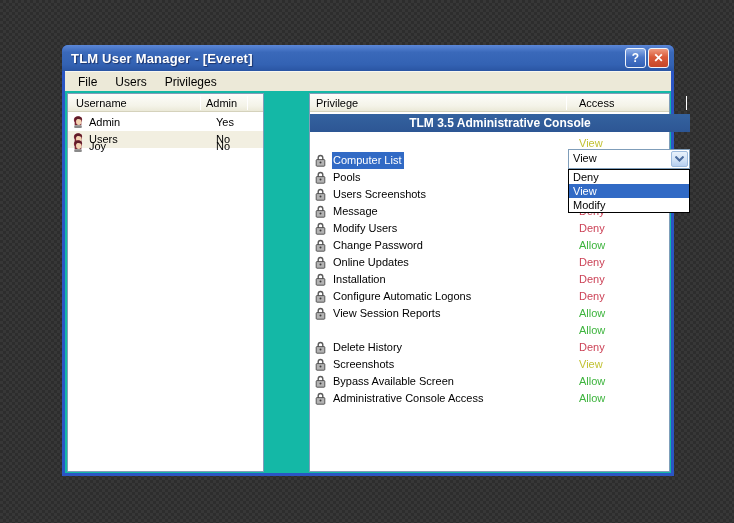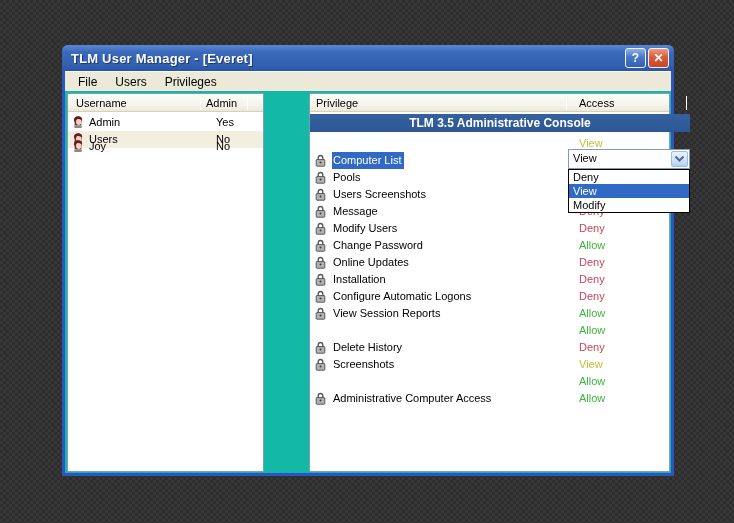--- a/index.html
+++ b/index.html
@@ -295,30 +295,38 @@
       <svg class="lock-icon" viewBox="0 0 11 13">
         <path d="M3.2 6 V3.8 a2.3 2.3 0 0 1 4.6 0 V6" fill="none" stroke="#5a5a5a" stroke-width="1.4"></path>
         <rect x="1.2" y="5.6" width="8.6" height="6.6" rx="0.8" fill="#b3b3b3" stroke="#4a4a4a" stroke-width="0.9"></rect>
         <circle cx="5.5" cy="8.6" r="1" fill="#3a3a3a"></circle>
       </svg>
       <span class="priv-label">Screenshots</span>
     </span>
     <span class="priv-access" style="color: rgb(194, 194, 51);">View</span>
   </div>
         <div class="priv-row" style="top: 279px;">
+    <span class="priv-main">
+      <svg class="lock-icon" viewBox="0 0 11 13">
+        <path d="M3.2 6 V3.8 a2.3 2.3 0 0 1 4.6 0 V6" fill="none" stroke="#5a5a5a" stroke-width="1.4"></path>
+        <rect x="1.2" y="5.6" width="8.6" height="6.6" rx="0.8" fill="#b3b3b3" stroke="#4a4a4a" stroke-width="0.9"></rect>
+        <circle cx="5.5" cy="8.6" r="1" fill="#3a3a3a"></circle>
+      </svg>
+      <span class="priv-label">Bypass Available Screen</span>
+    </span>
     <span class="priv-access" style="color: rgb(61, 180, 61);">Allow</span>
   </div>
         <div class="priv-row" style="top: 296px;">
     <span class="priv-main">
       <svg class="lock-icon" viewBox="0 0 11 13">
         <path d="M3.2 6 V3.8 a2.3 2.3 0 0 1 4.6 0 V6" fill="none" stroke="#5a5a5a" stroke-width="1.4"></path>
         <rect x="1.2" y="5.6" width="8.6" height="6.6" rx="0.8" fill="#b3b3b3" stroke="#4a4a4a" stroke-width="0.9"></rect>
         <circle cx="5.5" cy="8.6" r="1" fill="#3a3a3a"></circle>
       </svg>
-      <span class="priv-label">Administrative Computer Access</span>
+      <span class="priv-label">Administrative Console Access</span>
     </span>
     <span class="priv-access" style="color: rgb(61, 180, 61);">Allow</span>
   </div>
       </div>
 
     <div class="combo">
       <span class="combo-value">View</span>
       <div class="combo-btn">
         <svg class="chev" width="9" height="6" viewBox="0 0 9 6">
           <path d="M0.5 0.5 L4.5 4.5 L8.5 0.5" fill="none" stroke="#4b6c9e" stroke-width="2"></path>

